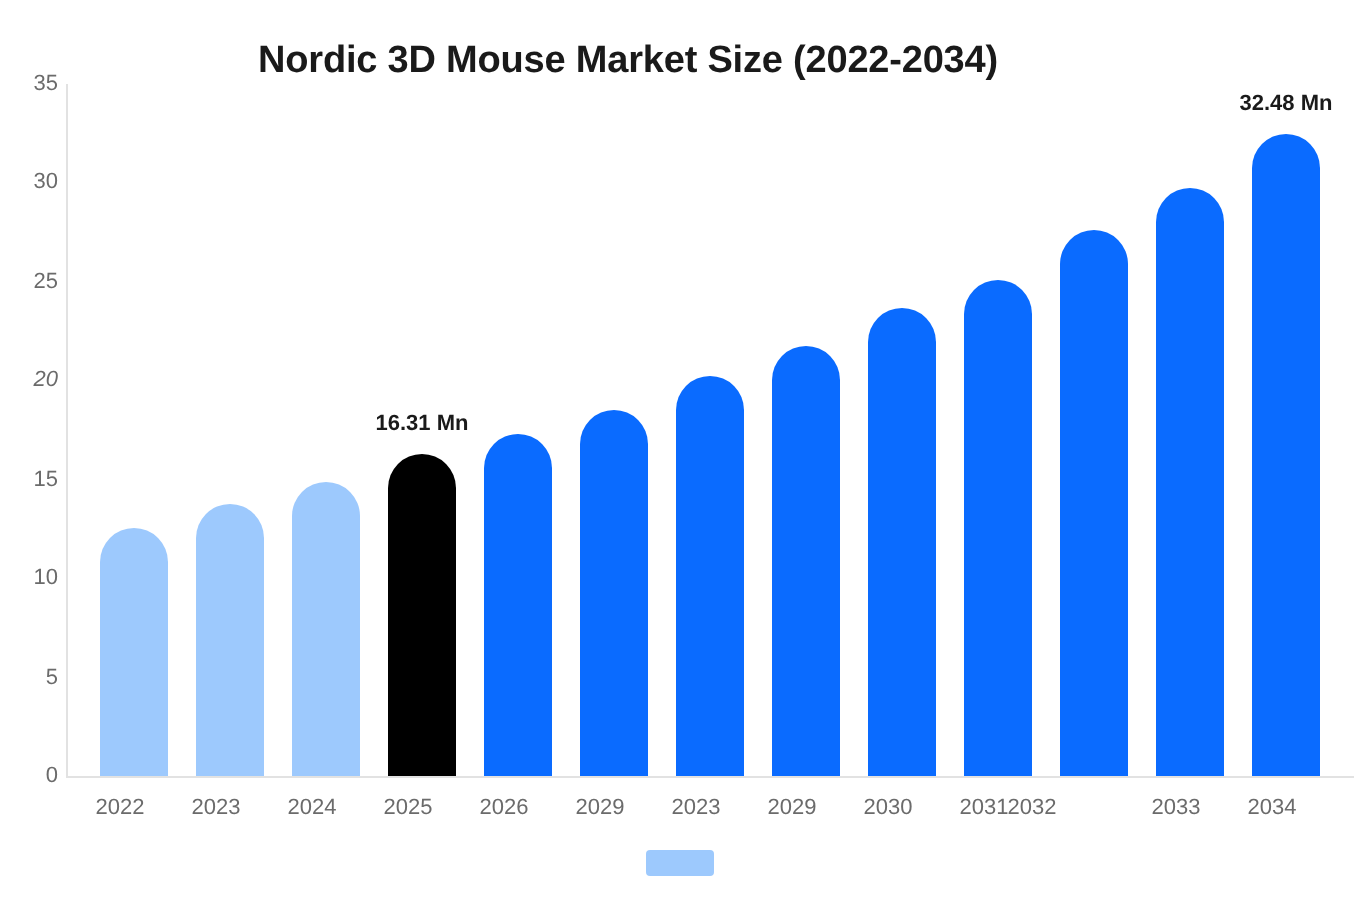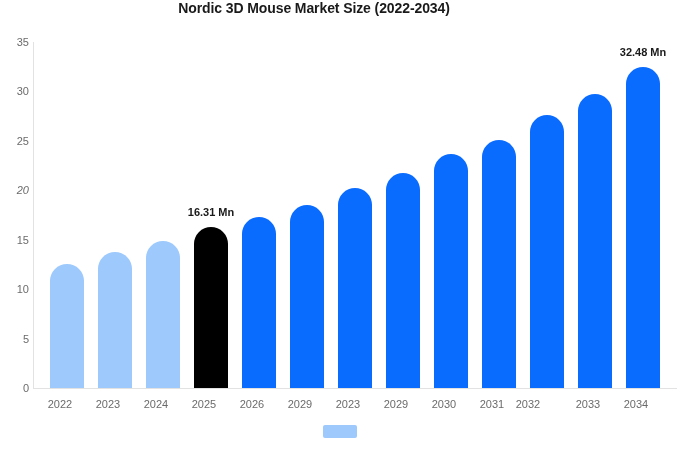--- a/index.html
+++ b/index.html
@@ -16,25 +16,25 @@
 
   #chart-root {
     position: relative;
     width: 680px;
     height: 450px;
   }
 
   
   .chart-title {
     position: absolute;
-    top: 0;
+    top: 20px;
     left: 0;
     width: 628px;
     text-align: center;
-    font-size: 14px;
+    font-size: 19px;
     font-weight: bold;
     color: #1a1a1a;
     letter-spacing: -0.1px;
   }
 
   
   
   .plot {
     position: absolute;
     left: 33px;
@@ -208,21 +208,21 @@
       <div class="xtick" style="left: 36px;">2022</div>
       <div class="xtick" style="left: 84px;">2023</div>
       <div class="xtick" style="left: 132px;">2024</div>
       <div class="xtick" style="left: 180px;">2025</div>
       <div class="xtick" style="left: 228px;">2026</div>
       <div class="xtick" style="left: 276px;">2029</div>
       <div class="xtick" style="left: 324px;">2023</div>
       <div class="xtick" style="left: 372px;">2029</div>
       <div class="xtick" style="left: 420px;">2030</div>
       <div class="xtick" style="left: 468px; text-align: center;">2031</div>
-      <div class="xtick" style="left: 504px; text-align: center;">2032</div>
+      <div class="xtick" style="left: 492px; text-align: center;">2032</div>
       <div class="xtick" style="left: 564px;">2033</div>
       <div class="xtick" style="left: 612px;">2034</div>
     </div>
 
   <div class="legend">
     <div class="legend-item">
       <span class="legend-swatch" id="legend-swatch" style="background: rgb(157, 201, 253);"></span>
     </div>
   </div>
 

